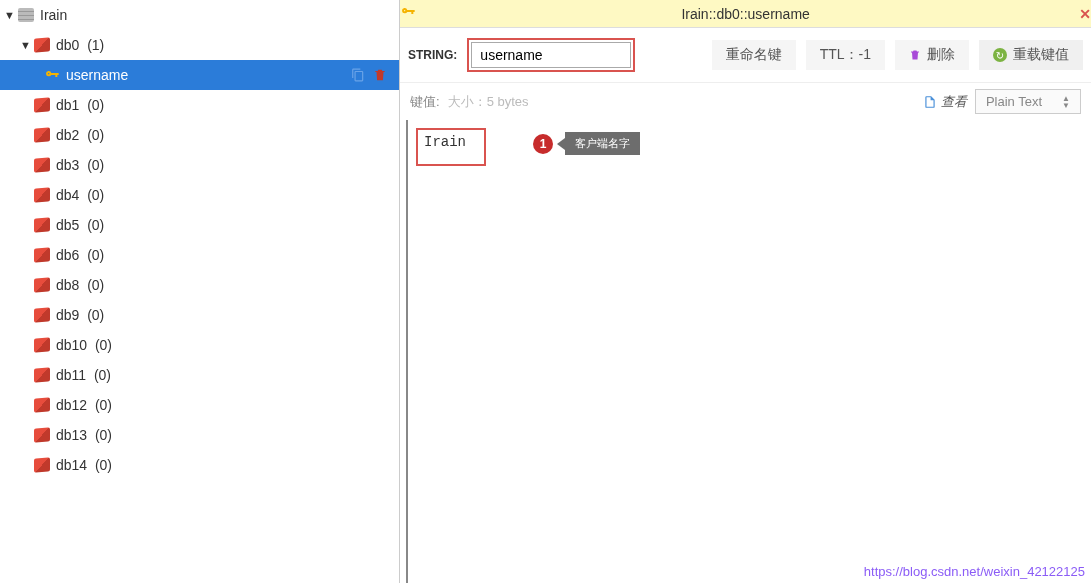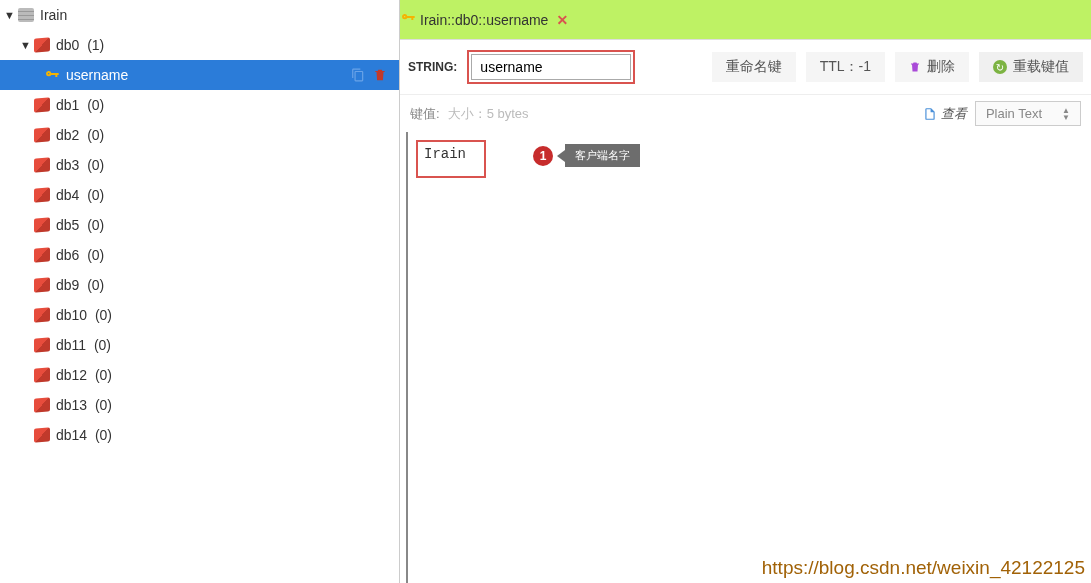--- a/index.html
+++ b/index.html
@@ -11,21 +11,21 @@
     .tree-item { display: flex; align-items: center; height: 30px; cursor: pointer; padding-left: 4px; }
     .tree-item.selected { background: #2b7cd9; color: #fff; }
     .tree-item .arrow { width: 14px; display: inline-block; font-size: 11px; }
     .tree-item .indent-1 { padding-left: 16px; }
     .tree-item .indent-2 { padding-left: 40px; }
     .tree-item .icon-wrap { display: inline-flex; align-items: center; margin-right: 6px; }
     .tree-label { flex: 1; }
     .tree-actions { display: flex; gap: 4px; padding-right: 10px; }
     .action-icon { width: 18px; height: 18px; display: inline-flex; align-items: center; justify-content: center; }
     
-    .tab-header { height: 40px; background: #bef264; display: flex; align-items: center; justify-content: flex-start; border-bottom: 1px solid #ddd; gap: 4px; }
+    .tab-header { height: 28px; background: #fef9c3; display: flex; align-items: center; justify-content: space-between; border-bottom: 1px solid #ddd; gap: 4px; }
     .tab-close { color: #d9534f; font-weight: bold; cursor: pointer; margin-left: 4px; }
     
     .toolbar { display: flex; align-items: center; padding: 10px 8px; gap: 10px; border-bottom: 1px solid #eee; }
     .toolbar-label { font-weight: bold; font-size: 12px; }
     .key-input-wrap { border: 2px solid #d9534f; padding: 2px; }
     .key-input { border: 1px solid #aaa; padding: 4px 8px; width: 160px; font-size: 14px; }
     .btn { border: none; background: #f5f5f5; padding: 6px 14px; cursor: pointer; font-size: 14px; color: #555; display: inline-flex; align-items: center; gap: 6px; }
     .btn-reload { background: #f0f0f0; }
     .ttl-text { color: #555; }
     
@@ -36,21 +36,21 @@
     .spinner-arrows { display: flex; flex-direction: column; font-size: 8px; color: #888; line-height: 7px; }
     
     .content-area { flex: 1; position: relative; padding: 8px; border-left: 2px solid #888; margin-left: 6px; }
     .value-box { border: 2px solid #d9534f; display: inline-block; padding: 4px 10px 14px 6px; font-family: "Courier New", monospace; font-size: 14px; min-width: 70px; }
     
     .annotation { position: absolute; top: 12px; left: 125px; display: flex; align-items: center; gap: 0; }
     .anno-num { width: 20px; height: 20px; border-radius: 50%; background: #c72c2c; color: #fff; display: inline-flex; align-items: center; justify-content: center; font-size: 12px; font-weight: bold; }
     .anno-arrow { width: 0; height: 0; border-top: 6px solid transparent; border-bottom: 6px solid transparent; border-right: 8px solid #6d6d6d; margin-left: 4px; }
     .anno-label { background: #6d6d6d; color: #fff; padding: 4px 10px; font-size: 11px; }
     
-    .watermark { position: absolute; bottom: 4px; right: 6px; color: #a16207; font-size: 19px; }
+    .watermark { position: absolute; bottom: 4px; right: 6px; color: #8b5cf6; font-size: 13px; }
     
     .db-icon { display: inline-block; width: 16px; height: 14px; position: relative; }
     .db-icon::before { content:""; position:absolute; inset:0; background: linear-gradient(135deg,#e74c3c 50%,#c0392b 50%); border-radius: 2px; transform: skewY(-4deg); }
     .server-icon { display:inline-block; width:16px; height:14px; background: repeating-linear-gradient(#bbb,#bbb 3px,#999 3px,#999 4px); border-radius:2px; }
     .key-icon-svg { width: 16px; height: 16px; }
     .reload-circle { width:14px; height:14px; border-radius:50%; background:#7cb342; display:inline-flex; align-items:center; justify-content:center; color:#fff; font-size:10px; }
     .trash-fill { fill: #c0392b; }
     .doc-icon { width:14px; height:14px; }
   </style>
 </head>
@@ -143,20 +143,28 @@
             <span class="db-icon"></span>
           </span>
           <span class="tree-label">db6&nbsp;&nbsp;(0)</span>
         </div>
         <div class="tree-item">
           <span class="indent-1"></span>
           <span class="arrow"></span>
           <span class="icon-wrap">
             <span class="db-icon"></span>
           </span>
+          <span class="tree-label">db8&nbsp;&nbsp;(0)</span>
+        </div>
+        <div class="tree-item">
+          <span class="indent-1"></span>
+          <span class="arrow"></span>
+          <span class="icon-wrap">
+            <span class="db-icon"></span>
+          </span>
           <span class="tree-label">db9&nbsp;&nbsp;(0)</span>
         </div>
         <div class="tree-item">
           <span class="indent-1"></span>
           <span class="arrow"></span>
           <span class="icon-wrap">
             <span class="db-icon"></span>
           </span>
           <span class="tree-label">db10&nbsp;&nbsp;(0)</span>
         </div>

